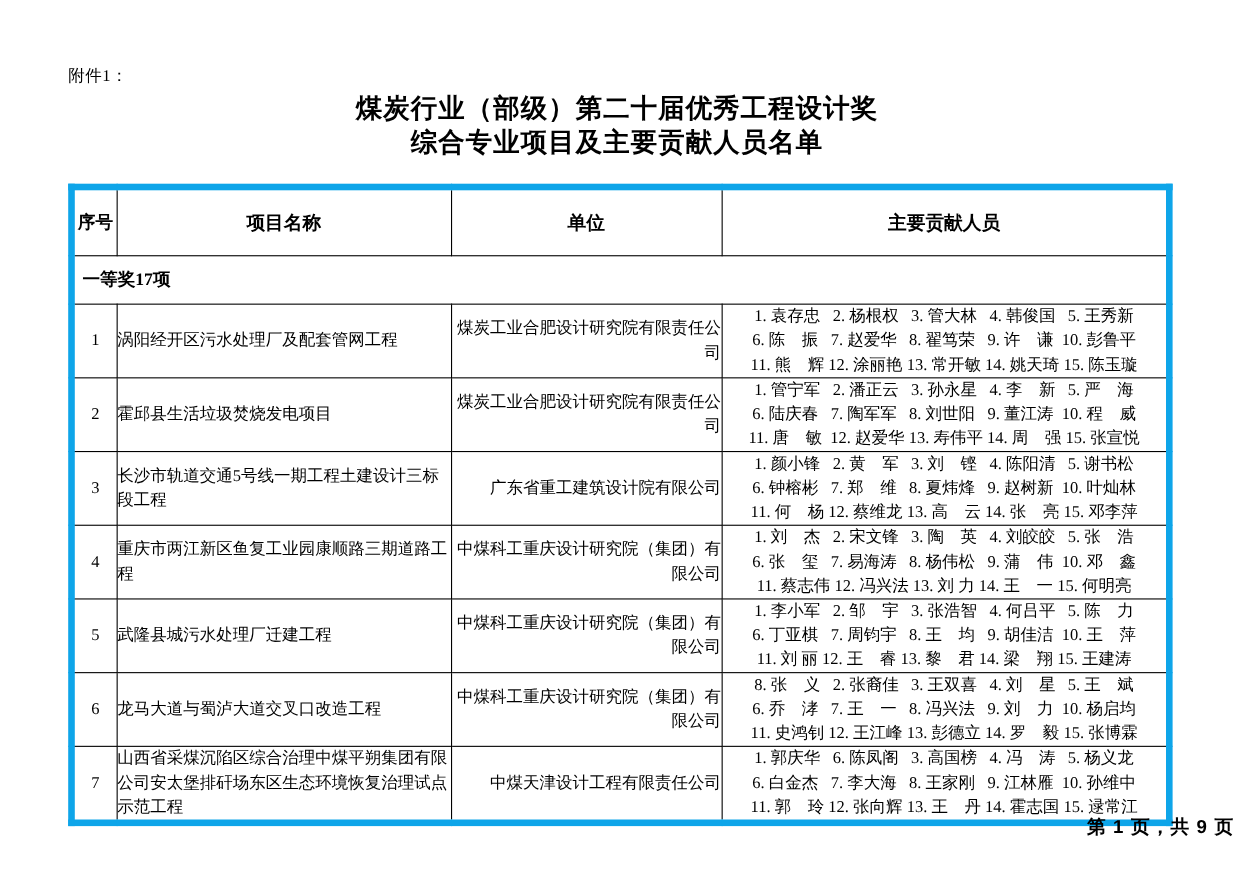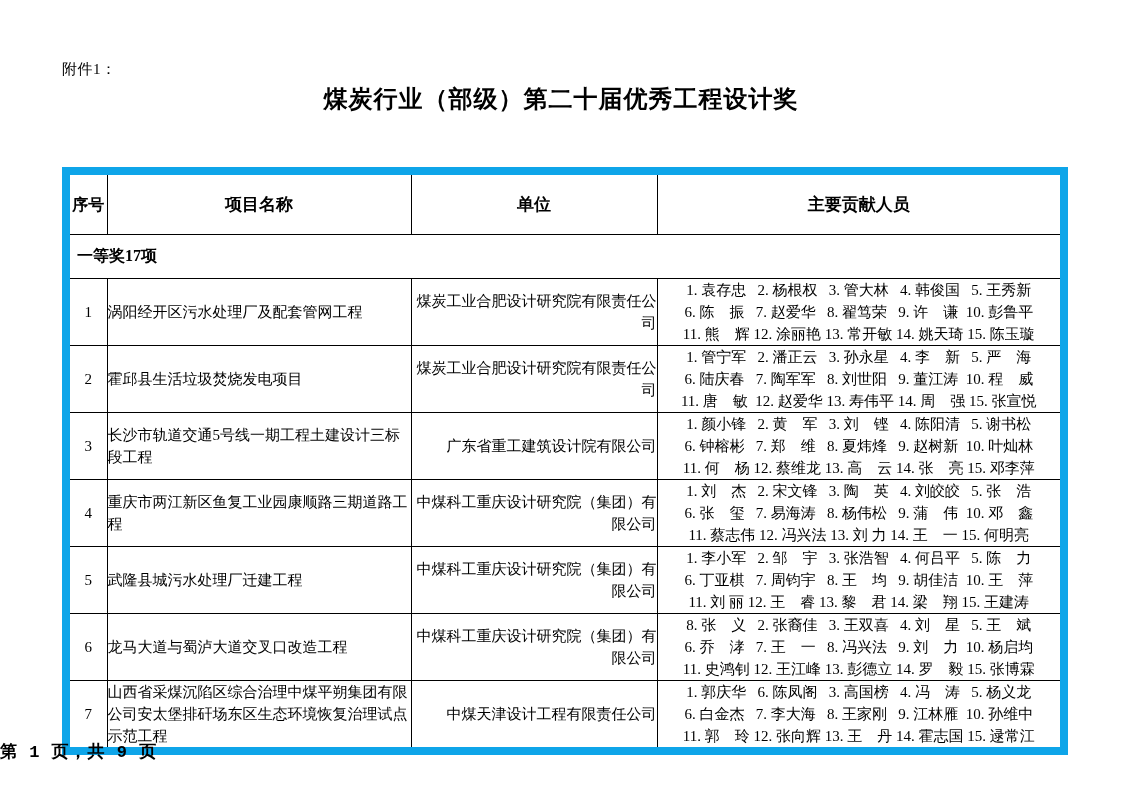--- a/index.html
+++ b/index.html
@@ -51,21 +51,21 @@
     width: 998px;
     border-collapse: collapse;
     table-layout: fixed;
   }
   table.main-table td, table.main-table th {
     border: 1px solid #000000;
     padding: 0;
     vertical-align: middle;
   }
   table.main-table {
-    border: 8px solid #0ea5e9;
+    border: 6px solid #0ea5e9;
   }
   .col-seq { width: 41px; }
   .col-proj { width: 304px; }
   .col-unit { width: 246px; }
   .col-people { width: 407px; }
 
   thead th {
     height: 59px;
     font-size: 17px;
     font-weight: bold;
@@ -110,36 +110,37 @@
     line-height: 21px;
     white-space: pre;
     font-family: "Liberation Serif", "DejaVu Serif", serif;
   }
   .people-line { display: block; white-space: pre; text-align: center; }
   .footer {
     position: absolute;
     left: 0;
     top: 740px;
     width: 1122px;
-    text-align: left;
+    text-align: right;
     font-size: 17px;
     font-weight: bold;
-    font-family: Liberation Mono, monospace;
+    font-family: Liberation Sans, sans-serif;
     letter-spacing: 1px;
   }
 </style>
 </head>
 <body>
 
 <div class="page">
 
   <div class="attachment-label">附件1：</div>
 
   <div class="doc-title">
     <div class="line">煤炭行业（部级）第二十届优秀工程设计奖</div>
+    <div class="line">综合专业项目及主要贡献人员名单</div>
   </div>
 
   <table class="main-table">
     <colgroup>
       <col class="col-seq">
       <col class="col-proj">
       <col class="col-unit">
       <col class="col-people">
     </colgroup>
     <thead>

